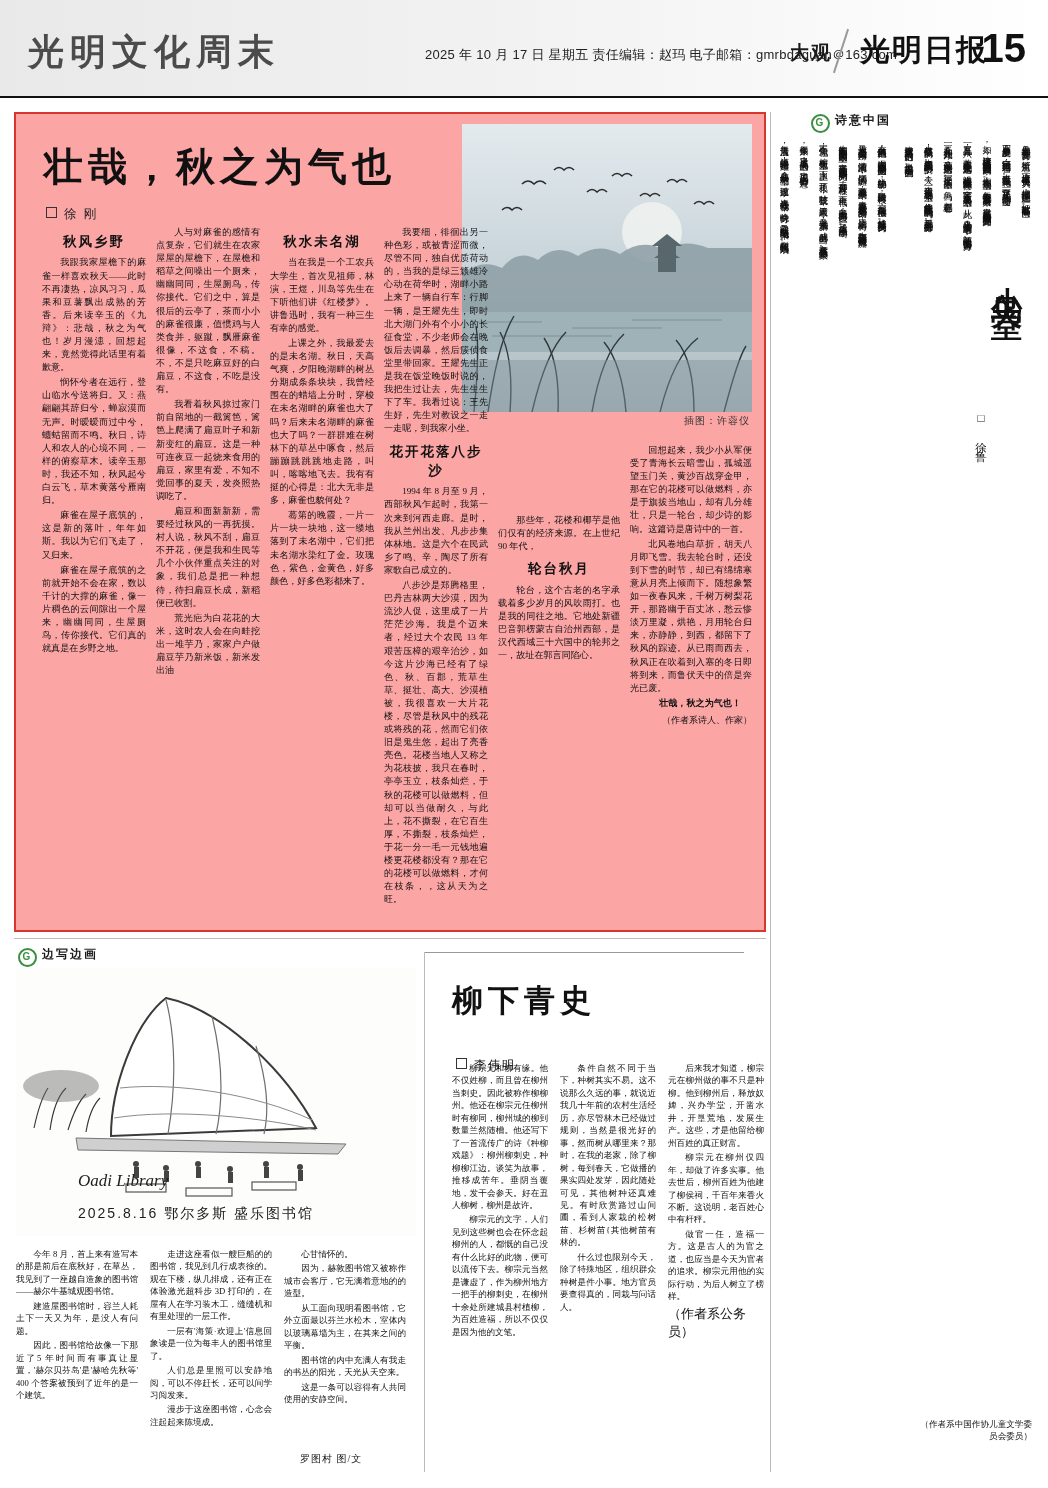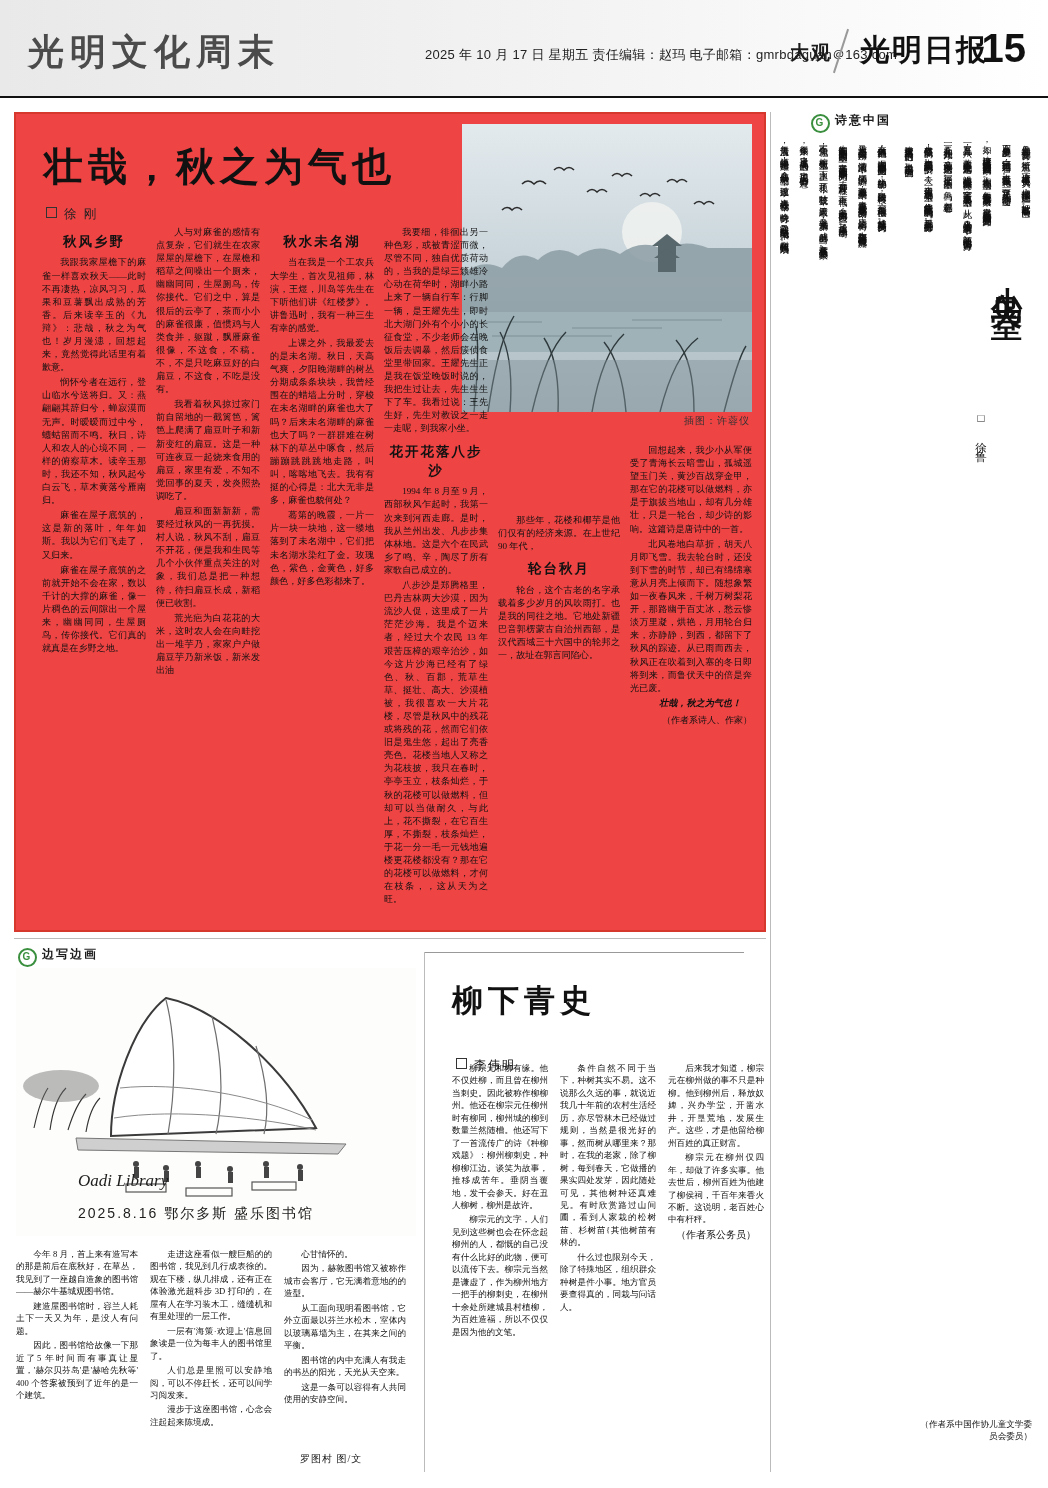--- a/index.html
+++ b/index.html
@@ -47,21 +47,21 @@
     position:absolute;right:22px;top:26px;
     font-size:40px;font-weight:bold;color:#111;
     font-family:"Liberation Sans","DejaVu Sans",sans-serif;
   }
 
   
   .redbox{
     position:absolute;left:14px;top:112px;width:752px;height:820px;
     border:2px solid #d7382e;
     box-sizing:border-box;
-    background:#ef4444;
+    background:#fca5a5;
   }
   .headline{
     position:absolute;left:28px;top:26px;
     font-size:39px;font-weight:bold;letter-spacing:5px;
     font-family:"DejaVu Serif","Liberation Serif",serif;
     color:#111;
   }
   .byline{
     position:absolute;left:30px;top:92px;
     font-size:12.5px;color:#222;letter-spacing:2px;
@@ -141,21 +141,21 @@
 
   
   .frame-l{position:absolute;left:424px;top:952px;width:1px;height:300px;background:#999;}
   .frame-t{position:absolute;left:424px;top:952px;width:320px;height:1px;background:#999;}
 
   .divider-v{position:absolute;width:1px;background:#bbb;}
   .divider-h{position:absolute;height:1px;background:#bbb;}
 
   .tiny{font-size:8.6px;line-height:1.45;text-align:justify;}
   .tiny p{margin:0 0 2px;text-indent:2em;}
-  .credit{font-size:10px;text-align:center;margin-top:0;}
+  .credit{font-size:13px;text-align:left;margin-top:0;}
 </style>
 </head>
 <body>
 
 <div class="page">
 
   <div class="masthead">
     <div class="mast-title">光明文化周末</div>
     <div class="mast-meta">2025 年 10 月 17 日   星期五   责任编辑：赵玛   电子邮箱：gmrbdaguan＠163.com</div>
     <div class="mast-section">大观</div>
@@ -254,21 +254,21 @@
 
     <div class="col" style="left:482px;top:400px;width:122px;height:402px;">
       <p class="p">那些年，花楼和椰芋是他们仅有的经济来源。在上世纪 90 年代，</p>
       <div class="subhead">轮台秋月</div>
       <p class="p">轮台，这个古老的名字承载着多少岁月的风吹雨打。也是我的同往之地。它地处新疆巴音郭楞蒙古自治州西部，是汉代西域三十六国中的轮邦之一，故址在郭言同陷心。</p>
     </div>
 
     <div class="col" style="left:614px;top:330px;width:122px;height:472px;">
       <p class="p">回想起来，我少小从军便受了青海长云暗雪山，孤城遥望玉门关，黄沙百战穿金甲，那在它的花楼可以做燃料，亦是于旗拔当地山，却有几分雄壮，只是一轮台，却少诗的影响。这篇诗是唐诗中的一首。</p>
       <p class="p">北风卷地白草折，胡天八月即飞雪。我去轮台时，还没到下雪的时节，却已有绵绵寒意从月亮上倾而下。随想象繁如一夜春风来，千树万树梨花开，那路幽于百丈冰，愁云惨淡万里凝，烘艳，月用轮台归来，亦静静，到西，都留下了秋风的踪迹。从已雨而西去，秋风正在吹着到入塞的冬日即将到来，而鲁伏天中的倍是奔光已废。</p>
-      <p class="p" style="text-align:center;font-weight:bold;font-style:italic;">壮哉，秋之为气也！</p>
+      <p class="p" style="text-align:center;font-weight:bold;">壮哉，秋之为气也！</p>
       <div class="sign">（作者系诗人、作家）</div>
     </div>
   </div>
 
   <div class="poem-col">
     <div class="chip" style="position:absolute;left:0;top:0;padding-left:33px;">
       <span class="g">G</span><span>诗意中国</span>
     </div>
     <div class="vtitle">小鸟天堂</div>
     <div class="vauthor">□ <span>徐 鲁</span></div>
@@ -377,20 +377,21 @@
     <p>柳宗元和柳有缘。他不仅姓柳，而且曾在柳州当刺史。因此被称作柳柳州。他还在柳宗元任柳州时有柳同，柳州城的柳到数量兰然随槽。他还写下了一首流传广的诗《种柳戏题》：柳州柳刺史，种柳柳江边。谈笑为故事，推移成苦年。垂阴当覆地，发干会参天。好在丑人柳树，柳州是故许。</p>
     <p>柳宗元的文字，人们见到这些树也会在怀念起柳州的人，都慨的自己没有什么比好的此物，便可以流传下去。柳宗元当然是谦虚了，作为柳州地方一把手的柳刺史，在柳州十余处所建城县村植柳，为百姓造福，所以不仅仅是因为他的文笔。</p>
   </div>
   <div class="tiny" style="position:absolute;left:560px;top:1062px;width:96px;">
     <p>条件自然不同于当下，种树其实不易。这不说那么久远的事，就说近我几十年前的农村生活经历，亦尽管林木已经做过规则，当然是很光好的事，然而树从哪里来？那时，在我的老家，除了柳树，每到春天，它做播的果实四处发芽，因此随处可见，其他树种还真难见。有时欣赏路过山间圃，看到人家栽的松树苗、杉树苗{其他树苗有林的。</p>
     <p>什么过也限别今天，除了特殊地区，组织群众种树是件小事。地方官员要查得真的，同栽与问话人。</p>
   </div>
   <div class="tiny" style="position:absolute;left:668px;top:1062px;width:96px;">
     <p>后来我才知道，柳宗元在柳州做的事不只是种柳。他到柳州后，释放奴婢，兴办学堂，开凿水井，开垦荒地，发展生产。这些，才是他留给柳州百姓的真正财富。</p>
     <p>柳宗元在柳州仅四年，却做了许多实事。他去世后，柳州百姓为他建了柳侯祠，千百年来香火不断。这说明，老百姓心中有杆秤。</p>
+    <p>做官一任，造福一方。这是古人的为官之道，也应当是今天为官者的追求。柳宗元用他的实际行动，为后人树立了榜样。</p>
     <div class="credit">（作者系公务员）</div>
   </div>
 
   <div class="divider-v" style="left:770px;top:112px;height:1360px;"></div>
   <div class="divider-h" style="left:14px;top:938px;width:752px;"></div>
   <div class="divider-v" style="left:424px;top:952px;height:520px;"></div>
 
 </div>
 
 </body></html>

